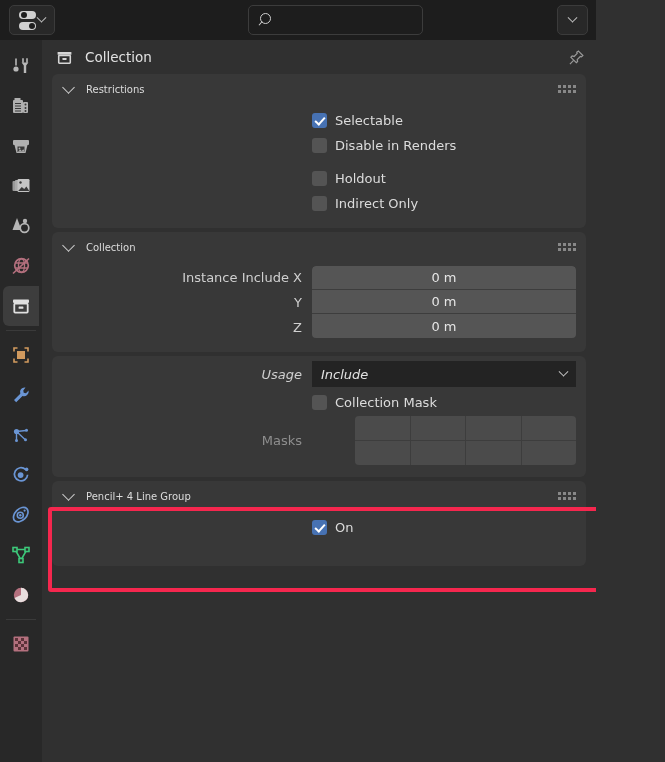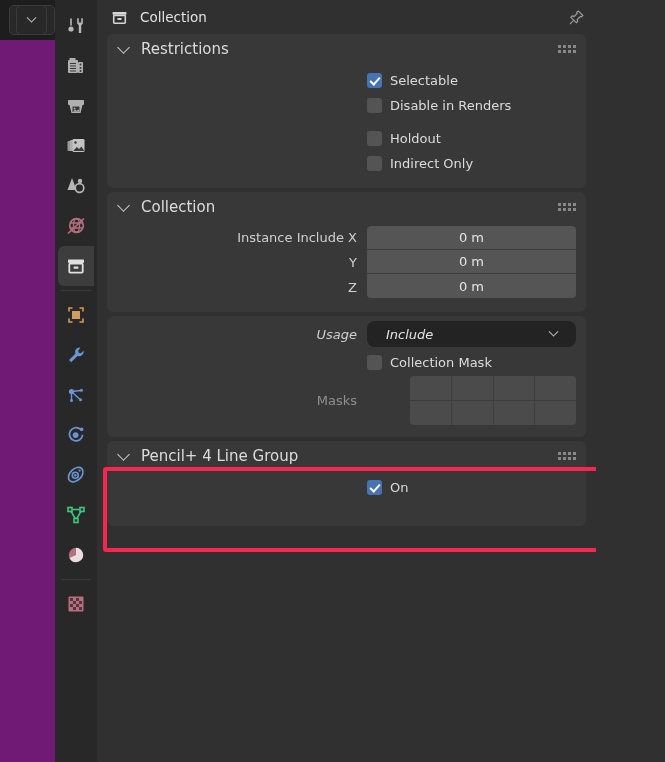--- a/index.html
+++ b/index.html
@@ -7,20 +7,21 @@
     width: 665px; height: 762px;
     background: #303030;
     font-family: "DejaVu Sans", sans-serif;
     overflow: hidden;
   }
   #app {
     position: relative;
     width: 596px; height: 762px;
     background: #701a75;
     display: flex;
+    flex-direction: column;
   }
 
   
   .topbar {
     height: 40px;
     background: #1d1d1d;
     display: flex;
     align-items: center;
     flex: 0 0 40px;
     position: relative;
@@ -160,21 +161,21 @@
   }
   .tri {
     width: 9px; height: 9px;
     border-right: 1.6px solid #cfcfcf;
     border-bottom: 1.6px solid #cfcfcf;
     transform: rotate(45deg);
     margin-right: 13px;
     margin-top: -4px;
     flex: 0 0 auto;
   }
-  .panel-title { font-size: 15px; color: #dcdcdc; }
+  .panel-title { font-size: 10px; color: #dcdcdc; }
   .grip {
     margin-left: auto;
     display: grid;
     grid-template-columns: repeat(4, 3px);
     grid-template-rows: repeat(2, 3px);
     gap: 2px;
     cursor: grab;
   }
   .grip i { background: #888; width: 3px; height: 3px; display:block; }
 
@@ -228,23 +229,23 @@
     border-bottom: 1px solid #3d3d3d;
   }
   .numfield:last-child { border-bottom: none; }
   .numstack .numfield:first-child { border-radius: 4px 4px 0 0; }
   .numstack .numfield:last-child { border-radius: 0 0 4px 4px; }
 
   
   .dropdown {
     height: 26px;
     background: #232323;
-    border-radius: 8px;
+    border-radius: 0;
     display: flex; align-items: center;
-    padding: 0 19px;
+    padding: 0 9px;
     color: #e2e2e2;
     font-size: 13px;
     cursor: pointer;
   }
   .dd-chev {
     margin-left: auto;
     width: 7px; height: 7px;
     border-right: 1.7px solid #c4c4c4;
     border-bottom: 1.7px solid #c4c4c4;
     transform: rotate(45deg) translate(-2px,-2px);

